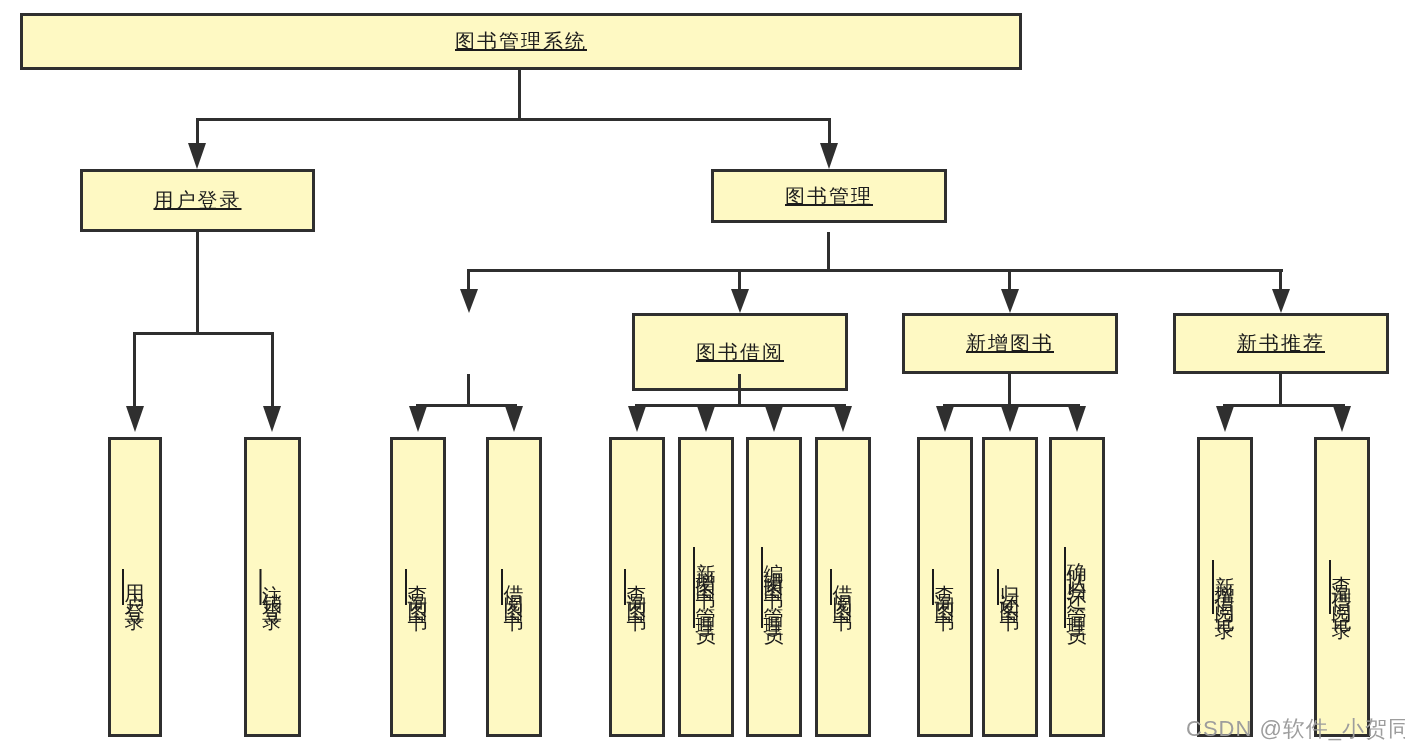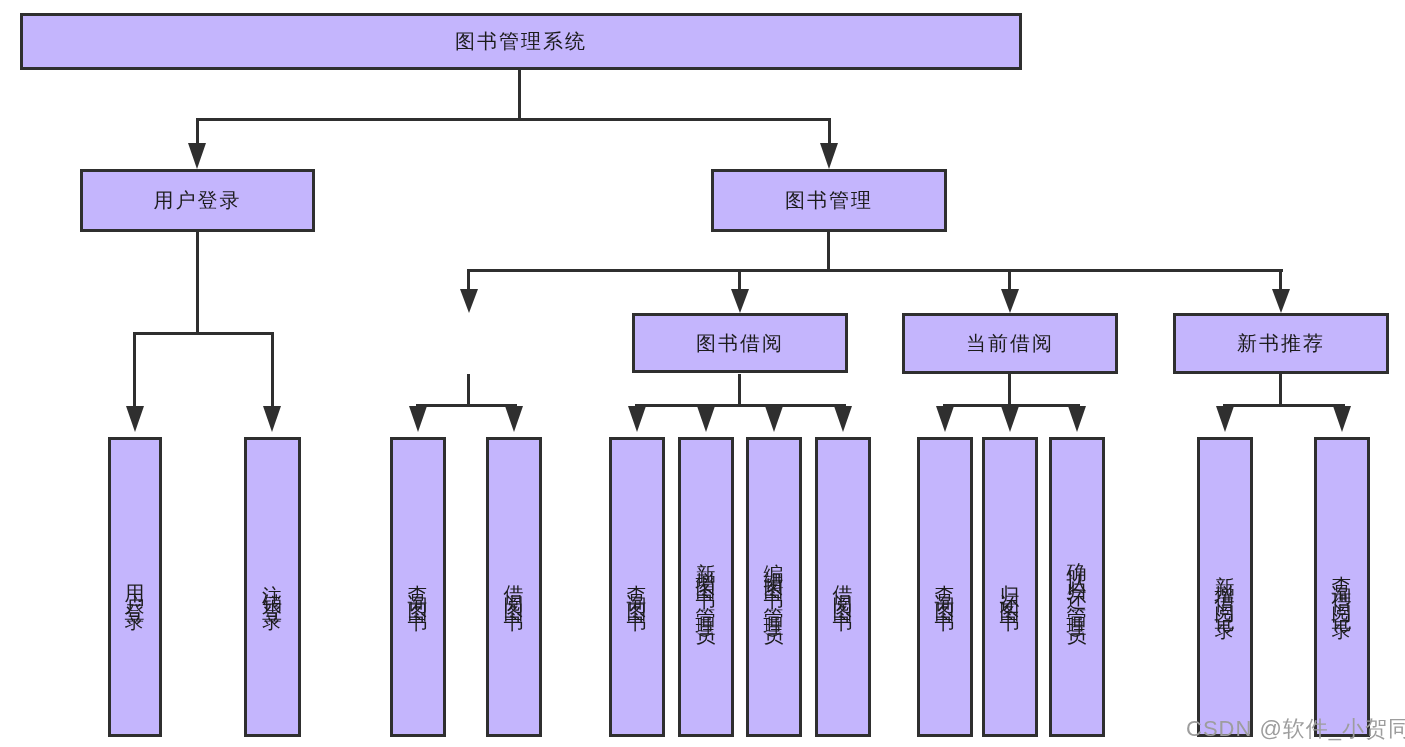--- a/index.html
+++ b/index.html
@@ -8,23 +8,24 @@
     --text:#1c1c1c;
     --bg:#ffffff;
     --watermark:#9d9d9d;
   }
   html,body{margin:0;padding:0;background:var(--bg);}
   .stage{
     position:relative;width:1405px;height:747px;background:var(--bg);
     font-family:"Liberation Sans","DejaVu Sans",sans-serif;overflow:hidden;
   }
   .node{
-    position:absolute;background:#c4b5fd;border:3px solid var(--border);
+    position:absolute;background:#fef9c3;border:3px solid var(--border);
     box-sizing:border-box;display:flex;align-items:center;justify-content:center;
     color:var(--text);
+    text-decoration:underline;
   }
   .node.h .lbl{
     font-size:20px;letter-spacing:2px;white-space:nowrap;color:var(--text);
   }
   .node.v{align-items:center;justify-content:center;}
   .node.v .lbl{
     writing-mode:vertical-rl;text-orientation:mixed;
     font-size:20px;letter-spacing:9px;line-height:1;color:var(--text);
   }
   .ln{position:absolute;background:var(--line);}
@@ -51,21 +52,21 @@
   <div class="ln" style="left:518px;top:70px;width:3px;height:51px"></div>
   <div class="ln" style="left:196px;top:118px;width:635px;height:3px"></div>
   <div class="ln" style="left:196px;top:118px;width:3px;height:28px"></div>
   <div class="ah" style="left:188px;top:143px"></div>
   <div class="ln" style="left:828px;top:118px;width:3px;height:28px"></div>
   <div class="ah" style="left:820px;top:143px"></div>
 
   <div class="node h" style="left:80px;top:169px;width:235px;height:63px">
     <span class="lbl">用户登录</span>
   </div>
-  <div class="node h" style="left:711px;top:169px;width:236px;height:63px">
+  <div class="node h" style="left:711px;top:169px;width:236px;height:54px">
     <span class="lbl">图书管理</span>
   </div>
 
   <div class="ln" style="left:196px;top:232px;width:3px;height:103px"></div>
   <div class="ln" style="left:133px;top:332px;width:141px;height:3px"></div>
   <div class="ln" style="left:133px;top:332px;width:3px;height:76px"></div>
   <div class="ah" style="left:126px;top:406px"></div>
   <div class="ln" style="left:271px;top:332px;width:3px;height:76px"></div>
   <div class="ah" style="left:263px;top:406px"></div>
 
@@ -73,25 +74,25 @@
   <div class="ln" style="left:467px;top:269px;width:816px;height:3px"></div>
   <div class="ln" style="left:467px;top:269px;width:3px;height:22px"></div>
   <div class="ah sm" style="left:460px;top:289px"></div>
   <div class="ln" style="left:738px;top:269px;width:3px;height:22px"></div>
   <div class="ah sm" style="left:731px;top:289px"></div>
   <div class="ln" style="left:1008px;top:269px;width:3px;height:22px"></div>
   <div class="ah sm" style="left:1001px;top:289px"></div>
   <div class="ln" style="left:1279px;top:269px;width:3px;height:22px"></div>
   <div class="ah sm" style="left:1272px;top:289px"></div>
 
-  <div class="node h" style="left:632px;top:313px;width:216px;height:60px">
+  <div class="node h" style="left:632px;top:313px;width:216px;height:78px">
     <span class="lbl">图书借阅</span>
   </div>
   <div class="node h" style="left:902px;top:313px;width:216px;height:61px">
-    <span class="lbl">当前借阅</span>
+    <span class="lbl">新增图书</span>
   </div>
   <div class="node h" style="left:1173px;top:313px;width:216px;height:61px">
     <span class="lbl">新书推荐</span>
   </div>
 
   <div class="ln" style="left:467px;top:374px;width:3px;height:33px"></div>
   <div class="ln" style="left:416px;top:404px;width:101px;height:3px"></div>
   <div class="ah" style="left:409px;top:406px"></div>
   <div class="ah" style="left:505px;top:406px"></div>
 

